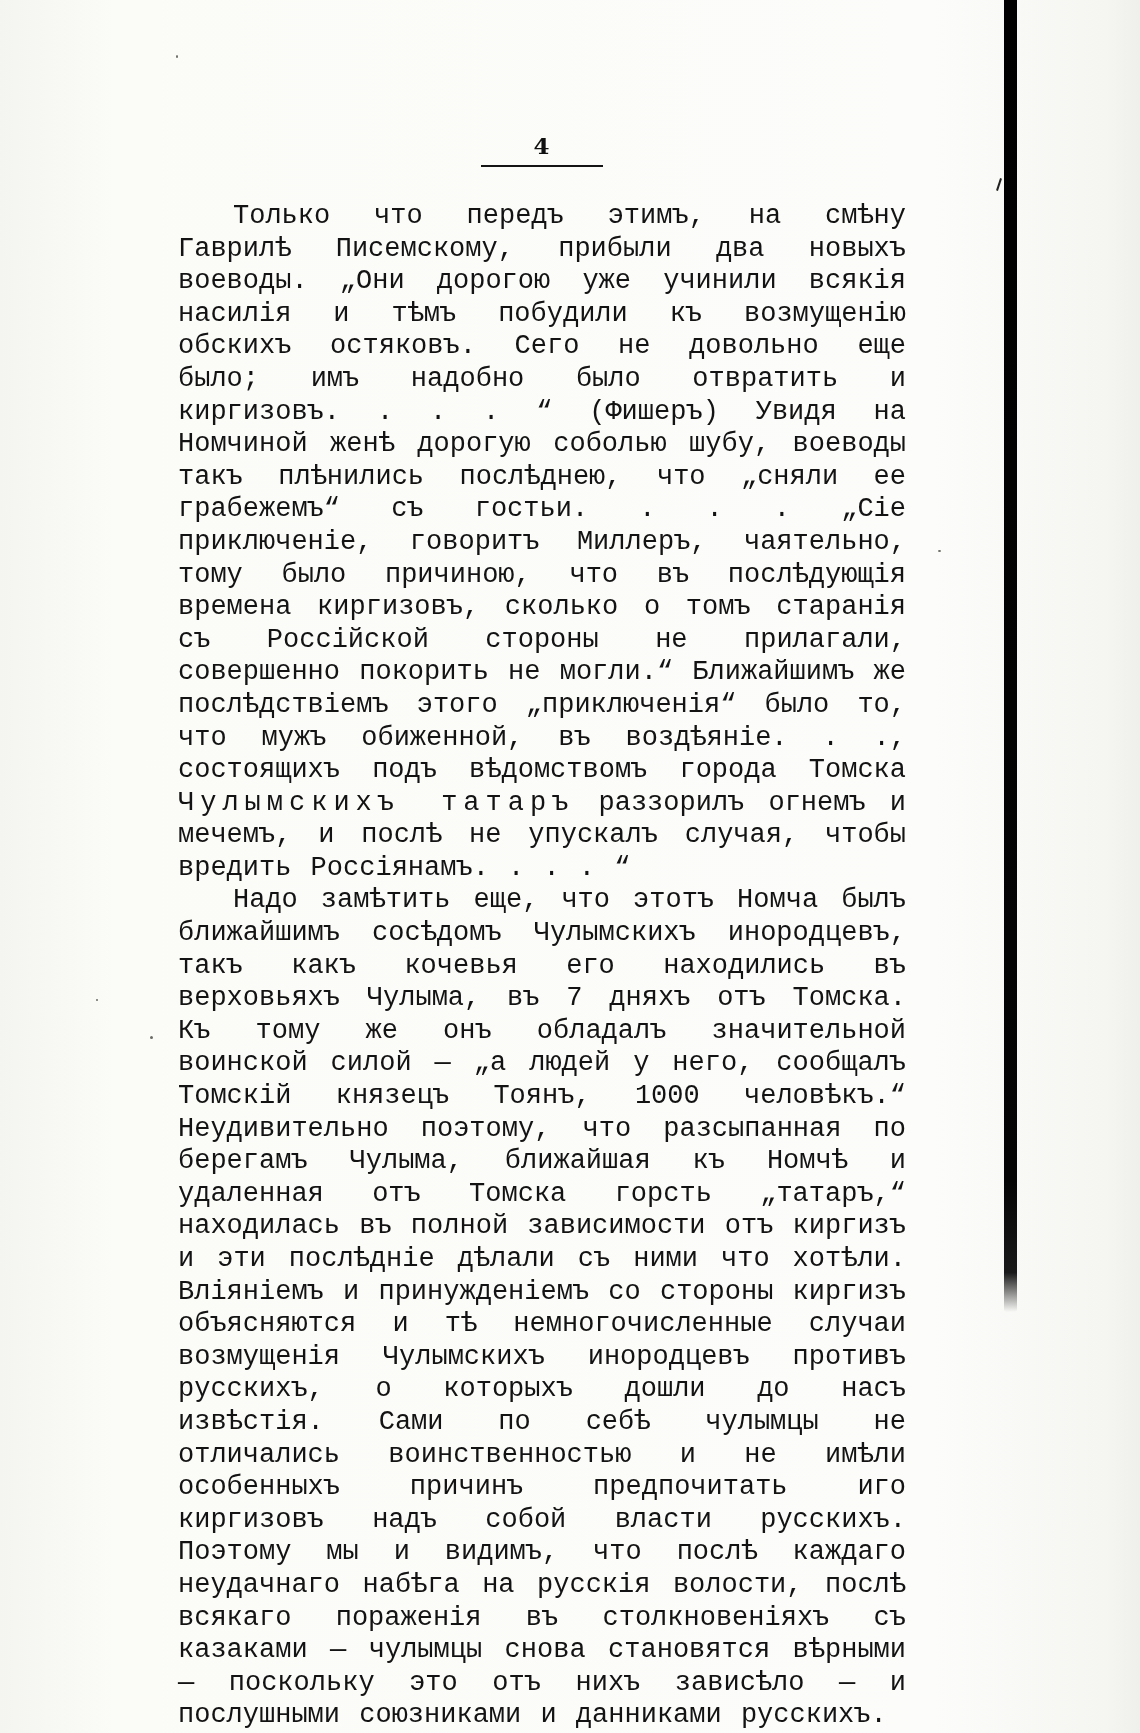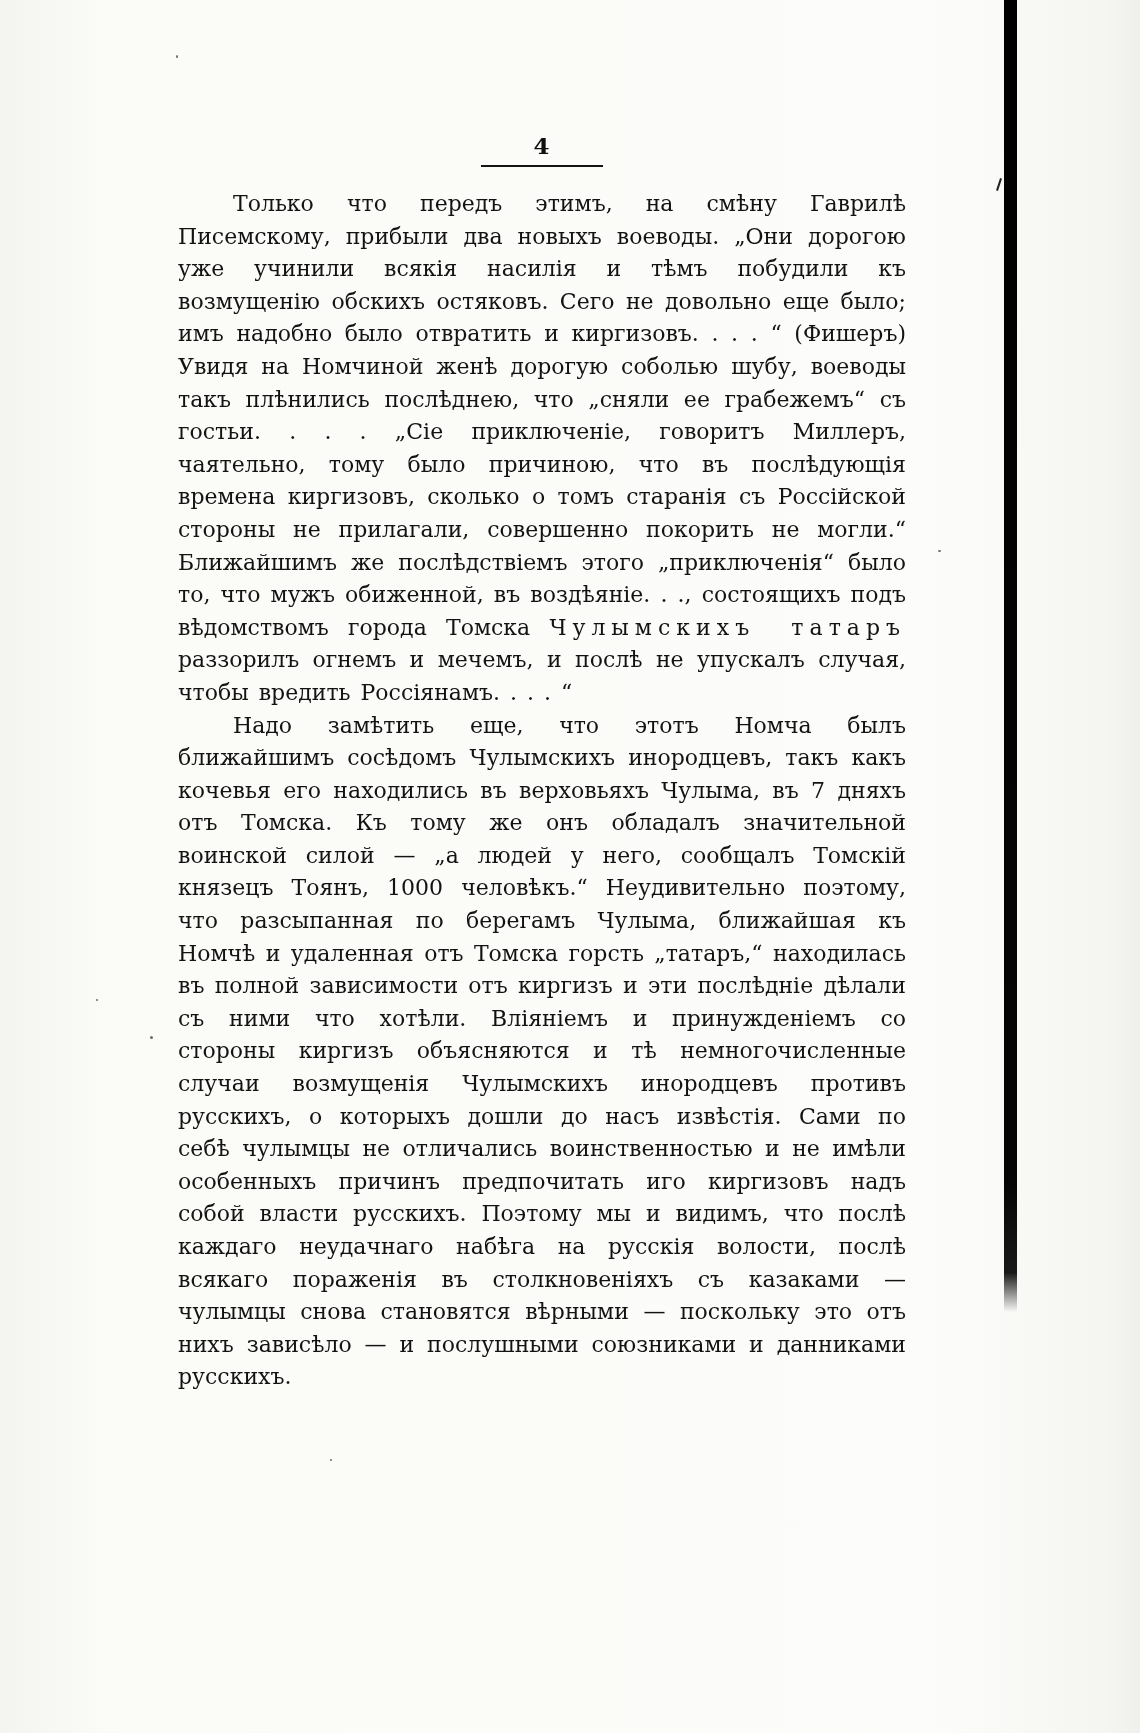--- a/index.html
+++ b/index.html
@@ -50,26 +50,27 @@
   }
   .page-number-rule {
     width: 122px;
     height: 2px;
     background: #141414;
     margin: 6px auto 0 auto;
   }
   .text-block {
     position: absolute;
     left: 178px;
-    top: 188px;
+    top: 200px;
     width: 728px;
-    font-size: 22px;
+    font-size: 27px;
     line-height: 32.6px;
     text-align: justify;
     word-spacing: 3px;
+    font-family: Liberation Mono, monospace;
   }
   .text-block p {
     margin: 0;
     text-indent: 55px;
   }
   .spaced {
     letter-spacing: 6px;
     word-spacing: 14px;
   }
   .speck {

